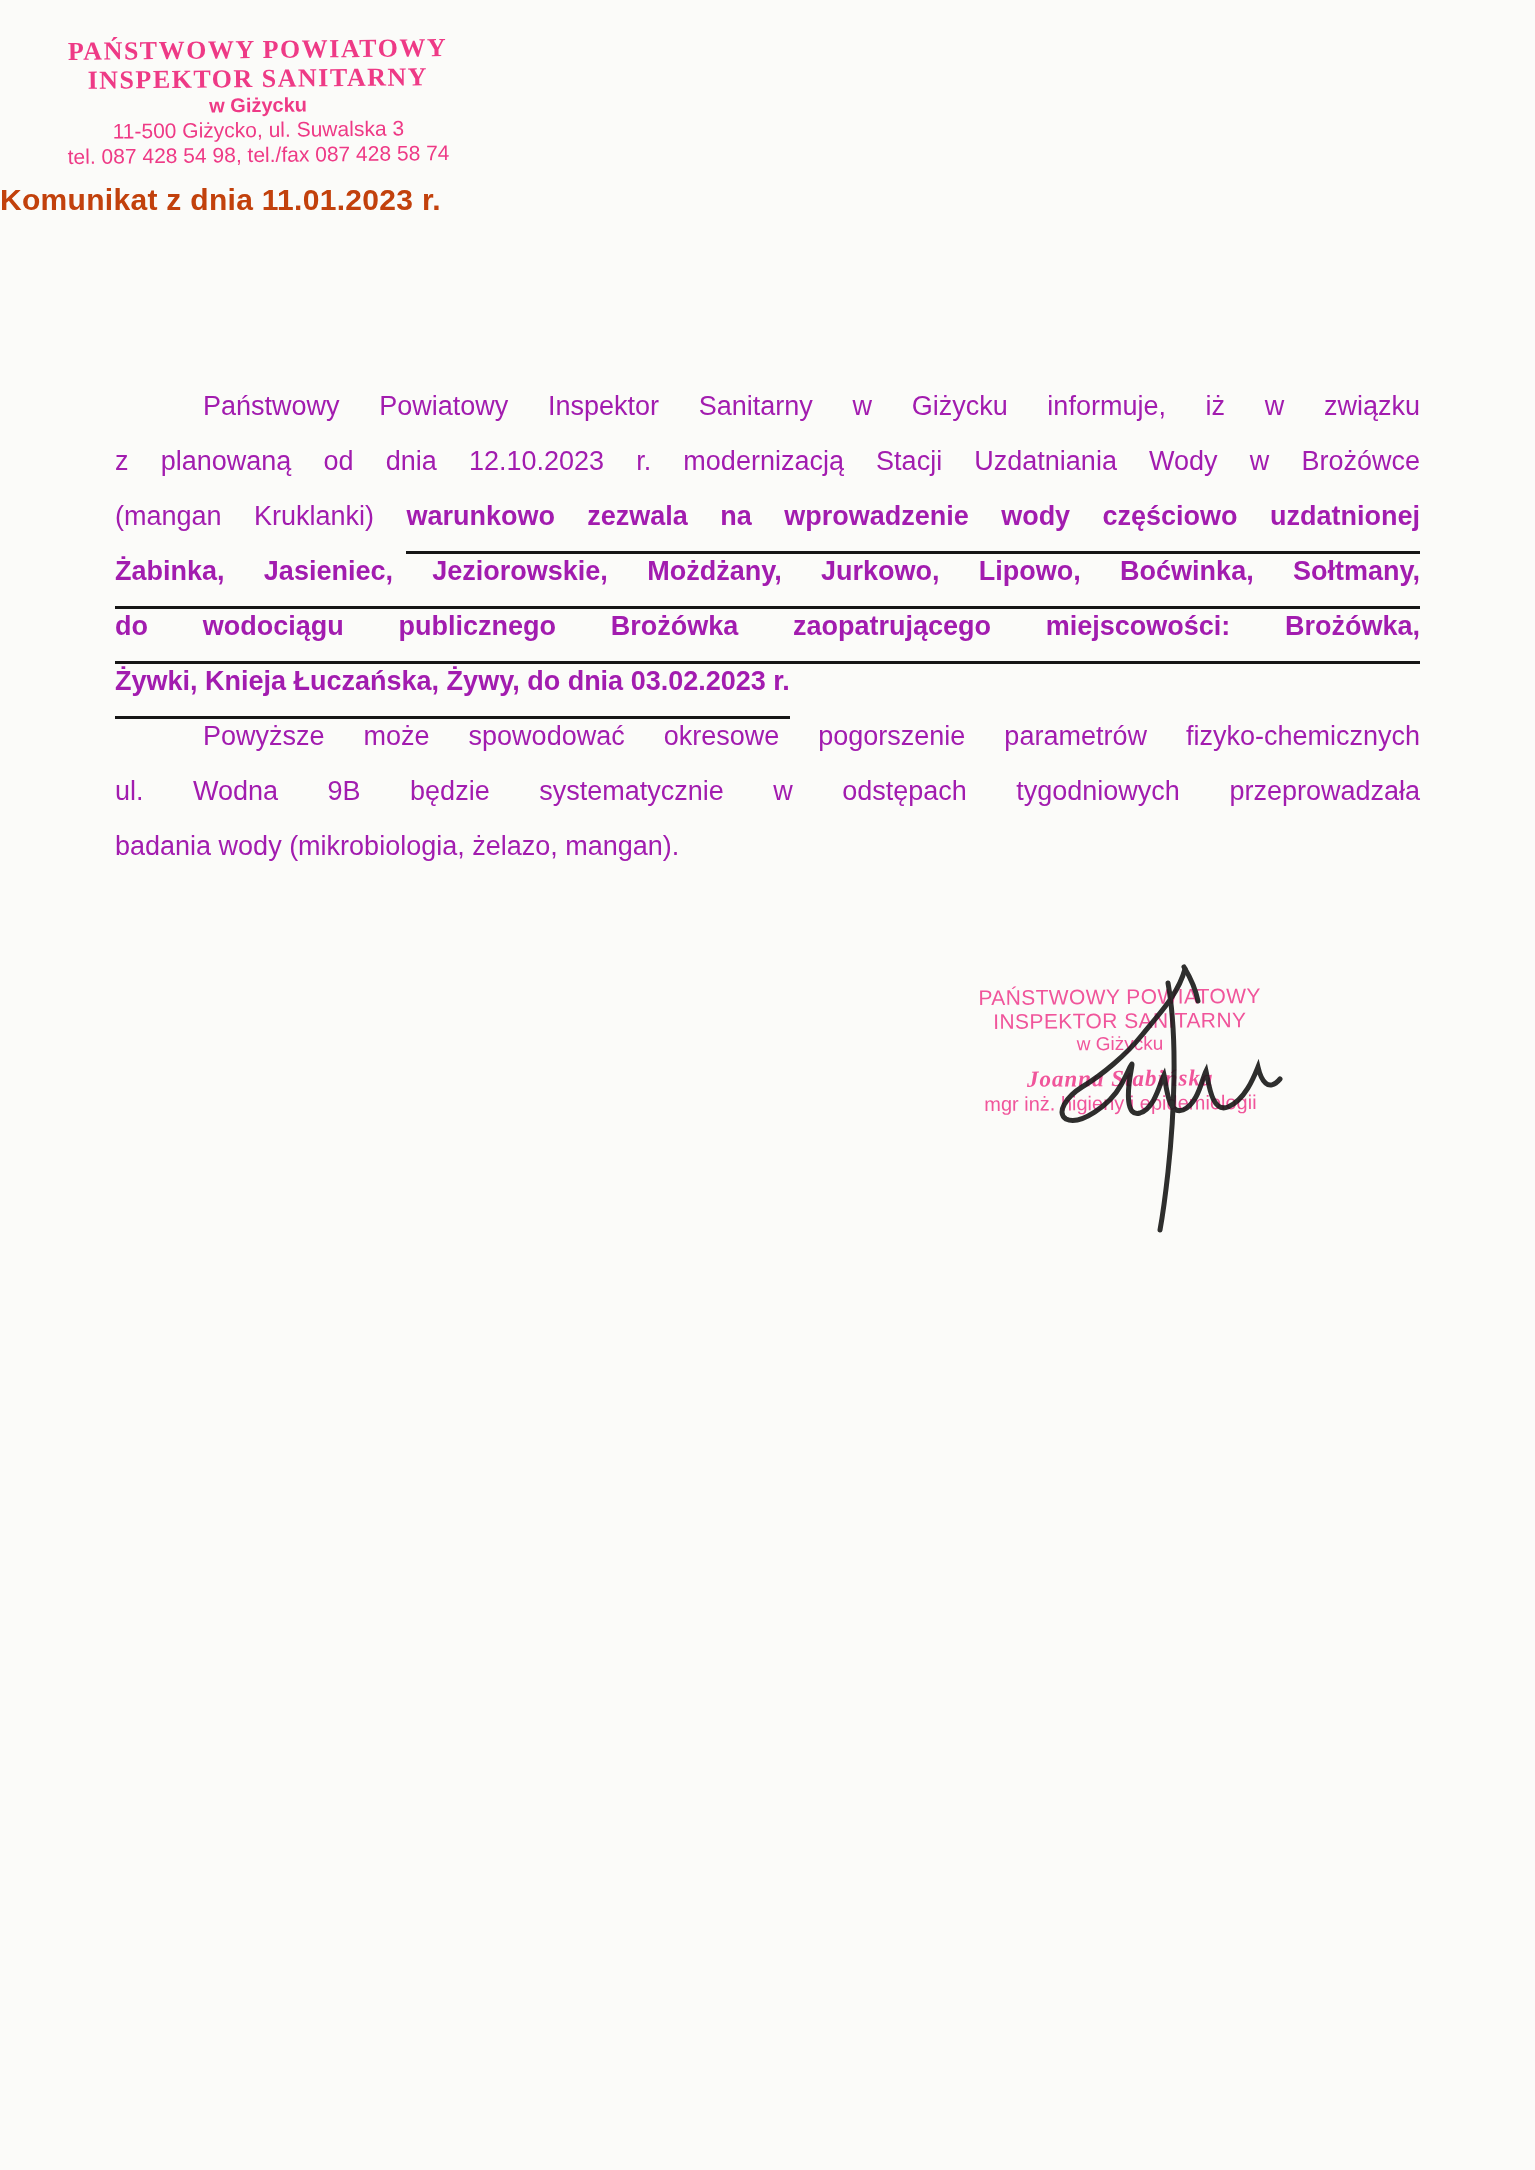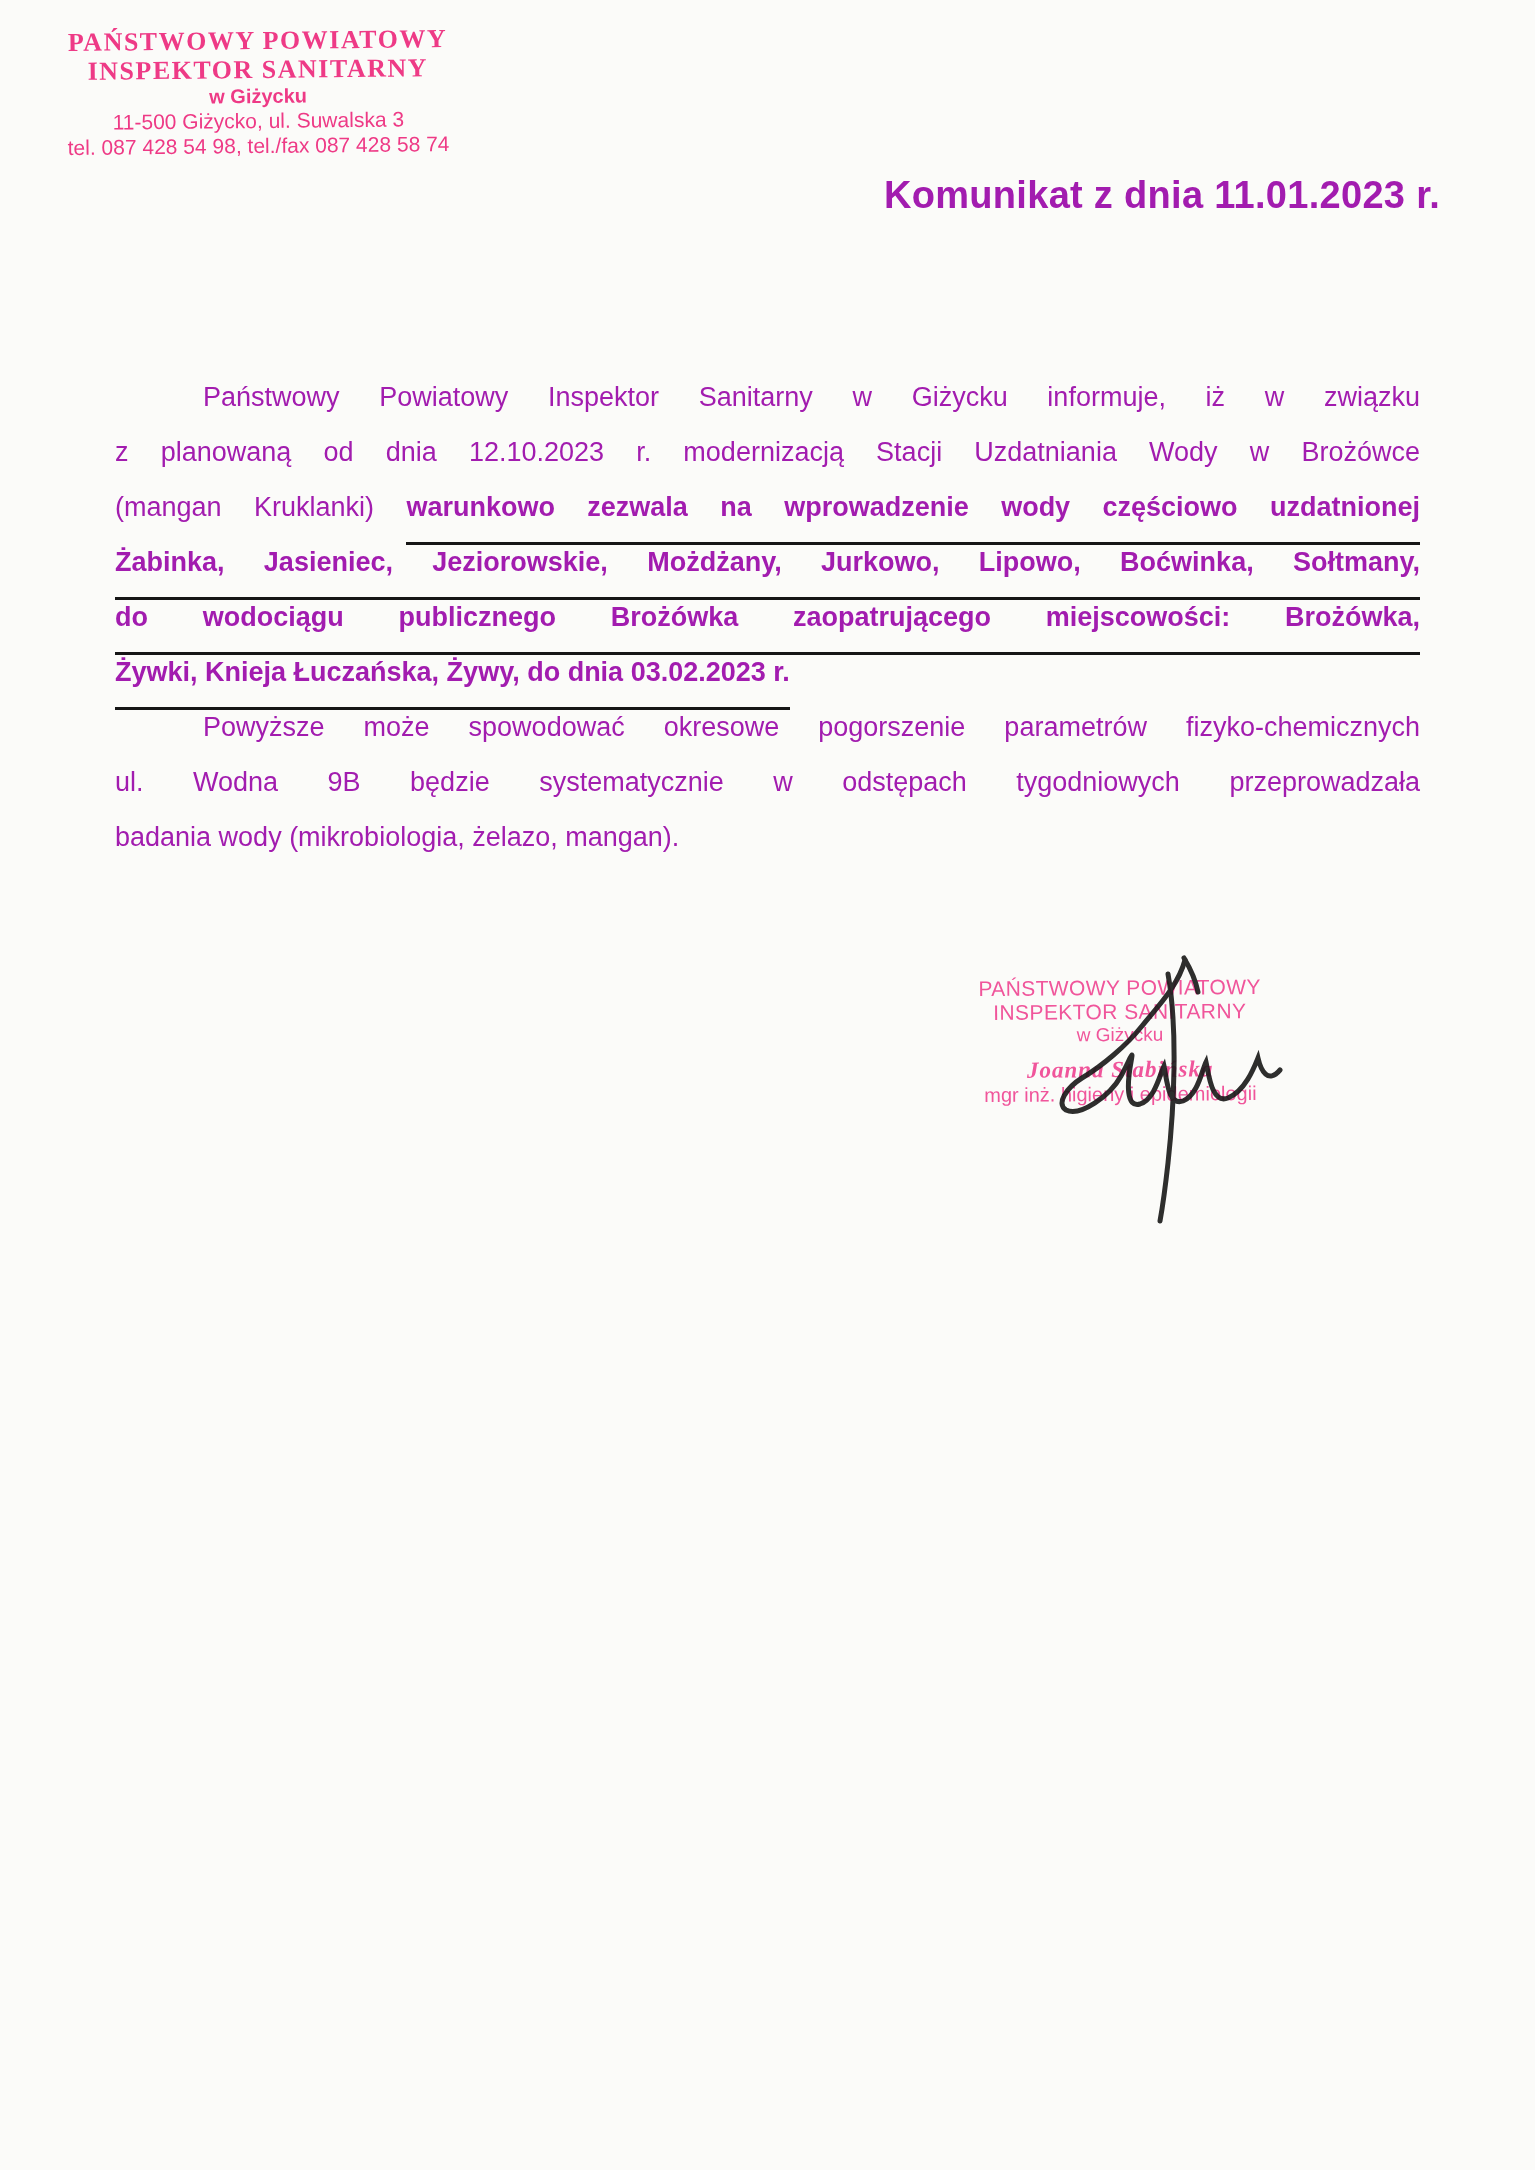--- a/index.html
+++ b/index.html
@@ -4,40 +4,40 @@
 <style>
   html,body{margin:0;padding:0;}
   body{
     width:1535px;height:2170px;
     background:#fbfbf9;
     position:relative;
     font-family:"Liberation Sans", sans-serif;
     color:#1b1b1b;
     overflow:hidden;
   }
-  .page{position:absolute;inset:0;}
+  .page{position:absolute;inset:0;margin-top:9px;}
 
   
   .header-stamp{
     position:absolute;left:40px;top:26px;width:436px;
     text-align:center;
     transform:rotate(-0.6deg);
   }
   .hs-big{
     font-family:"Liberation Serif", serif;
     font-weight:bold;font-size:26px;line-height:29px;letter-spacing:1.5px;
   }
   .hs-city{font-weight:bold;font-size:20px;line-height:24px;}
   .hs-addr{font-size:21px;line-height:25px;}
   .hs-tel{font-size:21px;line-height:25px;white-space:nowrap;}
 
   
   .title{
     position:absolute;top:174px;left:0;width:1440px;
-    text-align:right;font-size:38px;font-weight:bold;color:#a21caf;
+    text-align:left;font-size:30px;font-weight:bold;color:#c2410c;
     letter-spacing:0.3px;
   }
 
   
   .body-text{
     position:absolute;left:115px;top:370px;width:1305px;
     font-size:27px;color:#a21caf;
   }
   .line{
     line-height:55px;height:55px;

